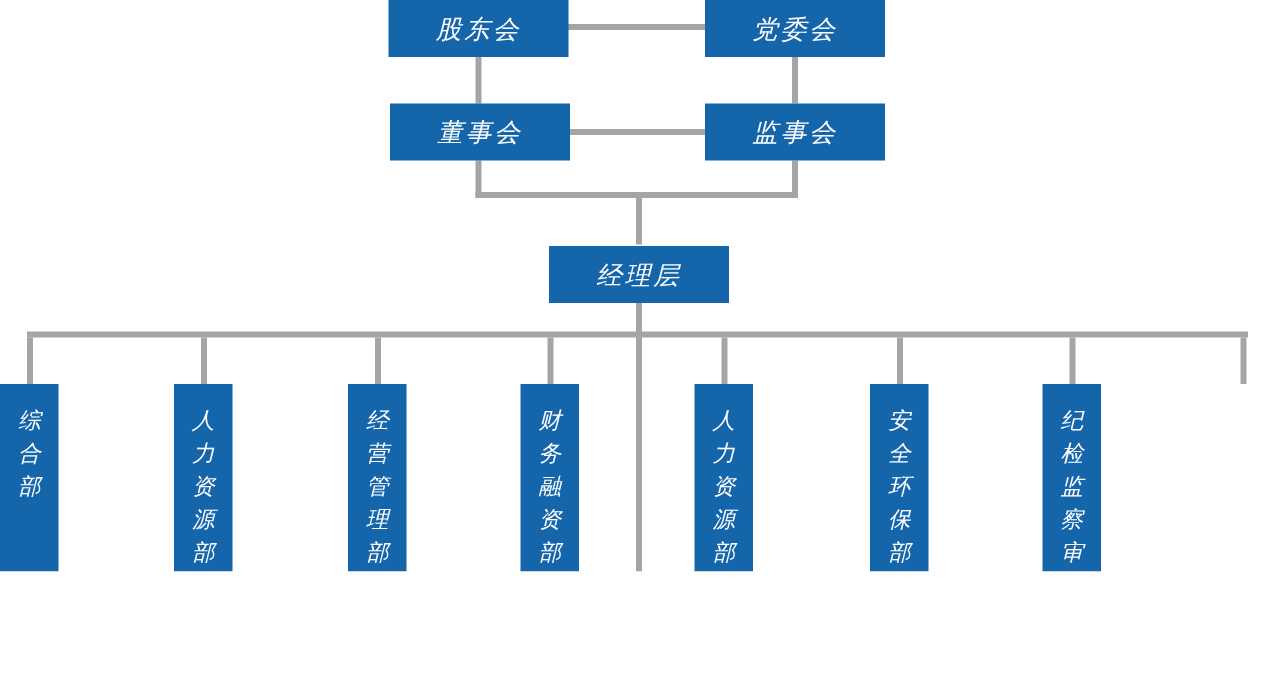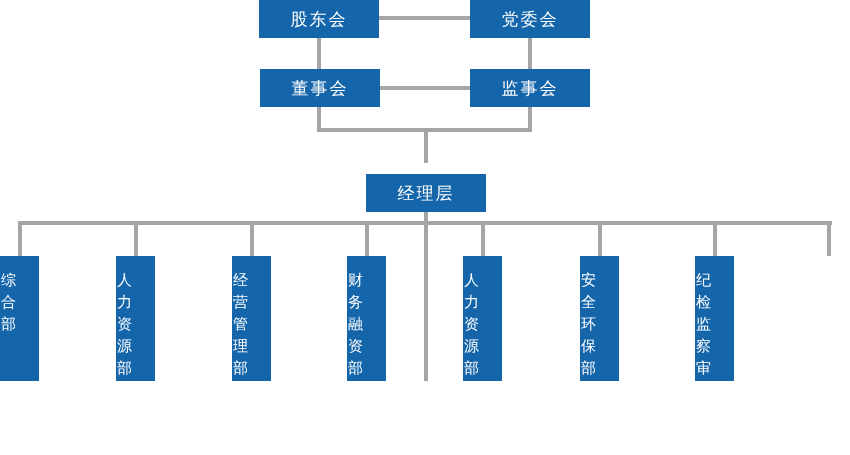--- a/index.html
+++ b/index.html
@@ -7,20 +7,21 @@
     padding: 0;
     background: #ffffff;
     font-family: "DejaVu Sans", "Liberation Sans", sans-serif;
   }
   .canvas {
     position: relative;
     width: 850px;
     height: 381px;
     background: var(--bg, #ffffff);
     overflow: hidden;
+    font-style: italic;
   }
   .line {
     position: absolute;
     background: var(--line-gray, #a5a5a5);
   }
   .node {
     position: absolute;
     width: 120px;
     height: 38px;
     background: var(--node-blue, #1565ab);
@@ -32,21 +33,21 @@
     letter-spacing: 2px;
     box-sizing: border-box;
   }
   .dept {
     position: absolute;
     top: 256px;
     width: 39px;
     height: 172px;
     background: var(--node-blue, #1565ab);
     display: flex;
-    justify-content: flex-start;
+    justify-content: center;
     box-sizing: border-box;
     padding-top: 13px;
   }
   .vtext {
     width: 17px;
     color: var(--node-text, #ffffff);
     font-size: 15px;
     line-height: 22px;
     text-align: center;
     word-break: break-all;
@@ -85,21 +86,21 @@
   <div class="node" style="left:470px; top:0;">
     <span>党委会</span>
   </div>
   <div class="node" style="left:260px; top:69px;text-align:right;">
     <span>董事会</span>
   </div>
   <div class="node" style="left:470px; top:69px;justify-content:center;">
     <span>监事会</span>
   </div>
 
-  <div class="node" style="left:366px; top:174px;">
+  <div class="node" style="left:366px; top:164px;">
     <span>经理层</span>
   </div>
 
   <div class="dept" style="left:0px;">
     <span class="vtext">综合部</span>
   </div>
   <div class="dept" style="left:116px;">
     <span class="vtext">人力资源部</span>
   </div>
   <div class="dept" style="left:232px;">

